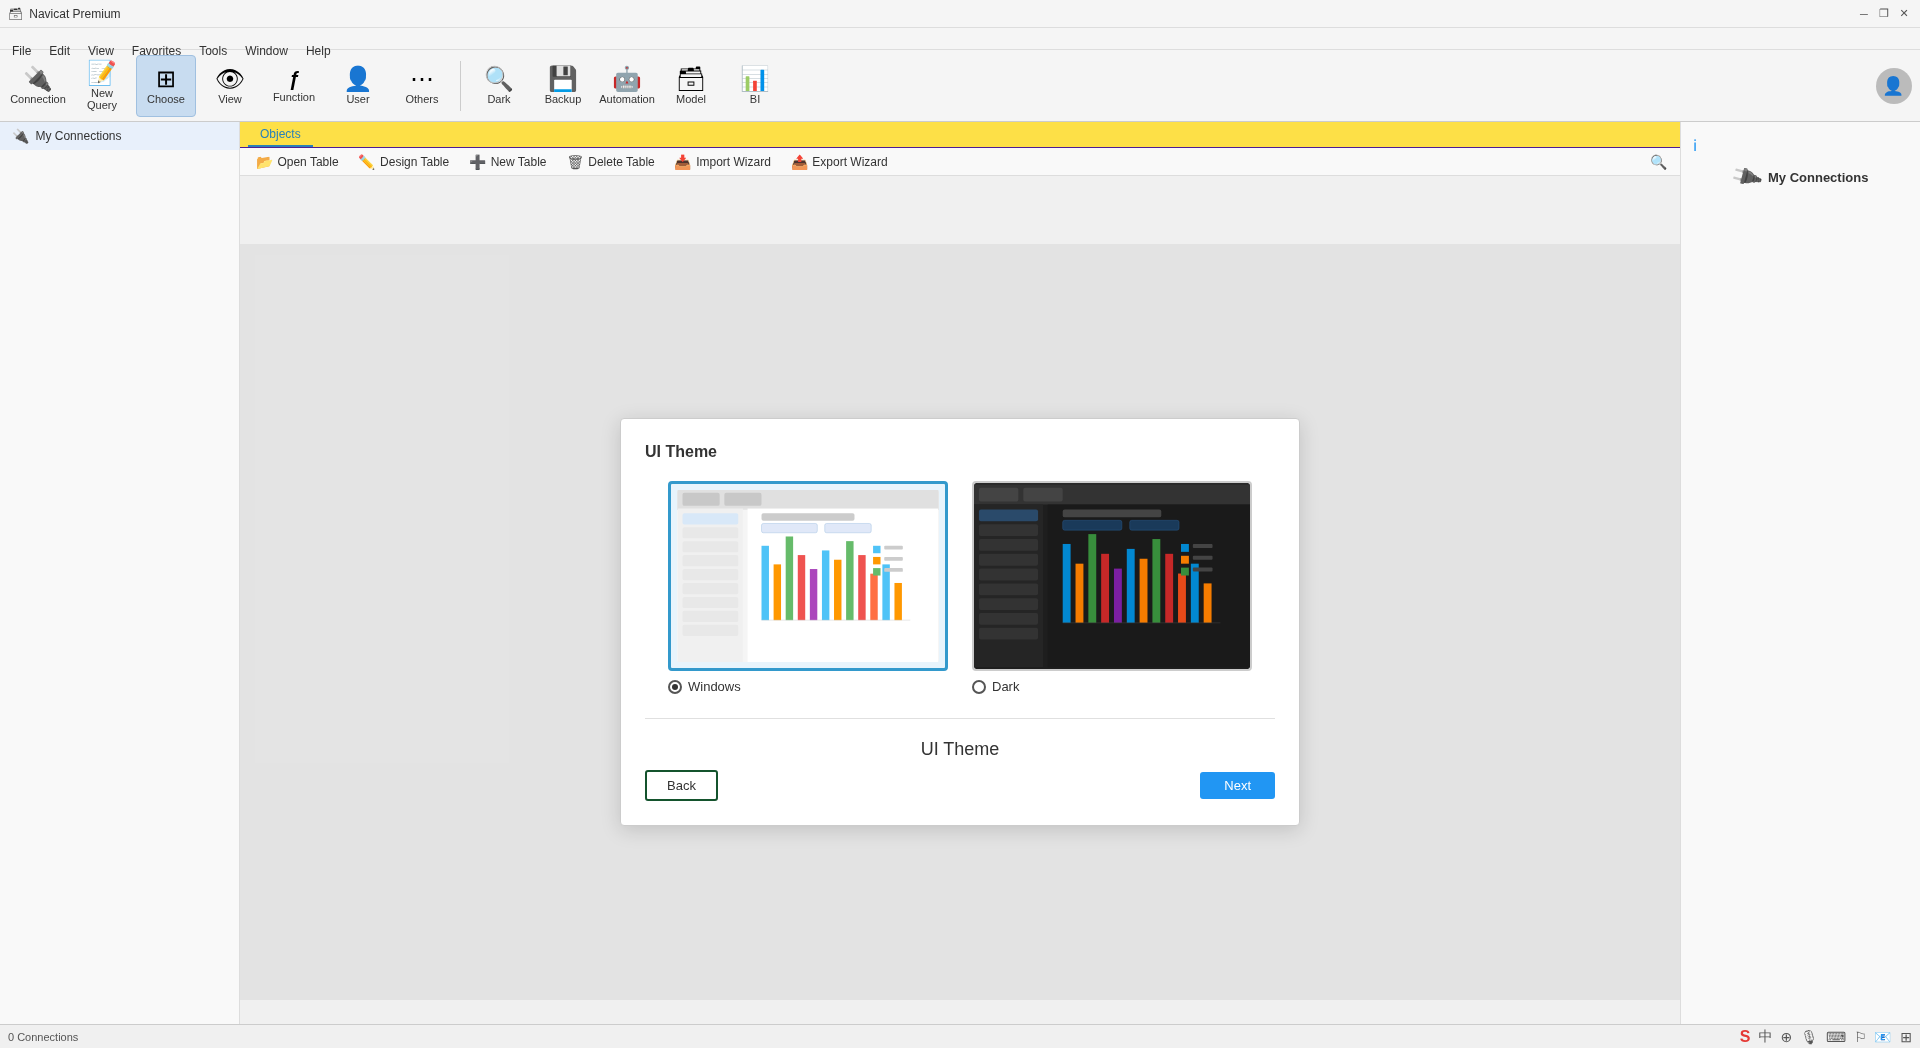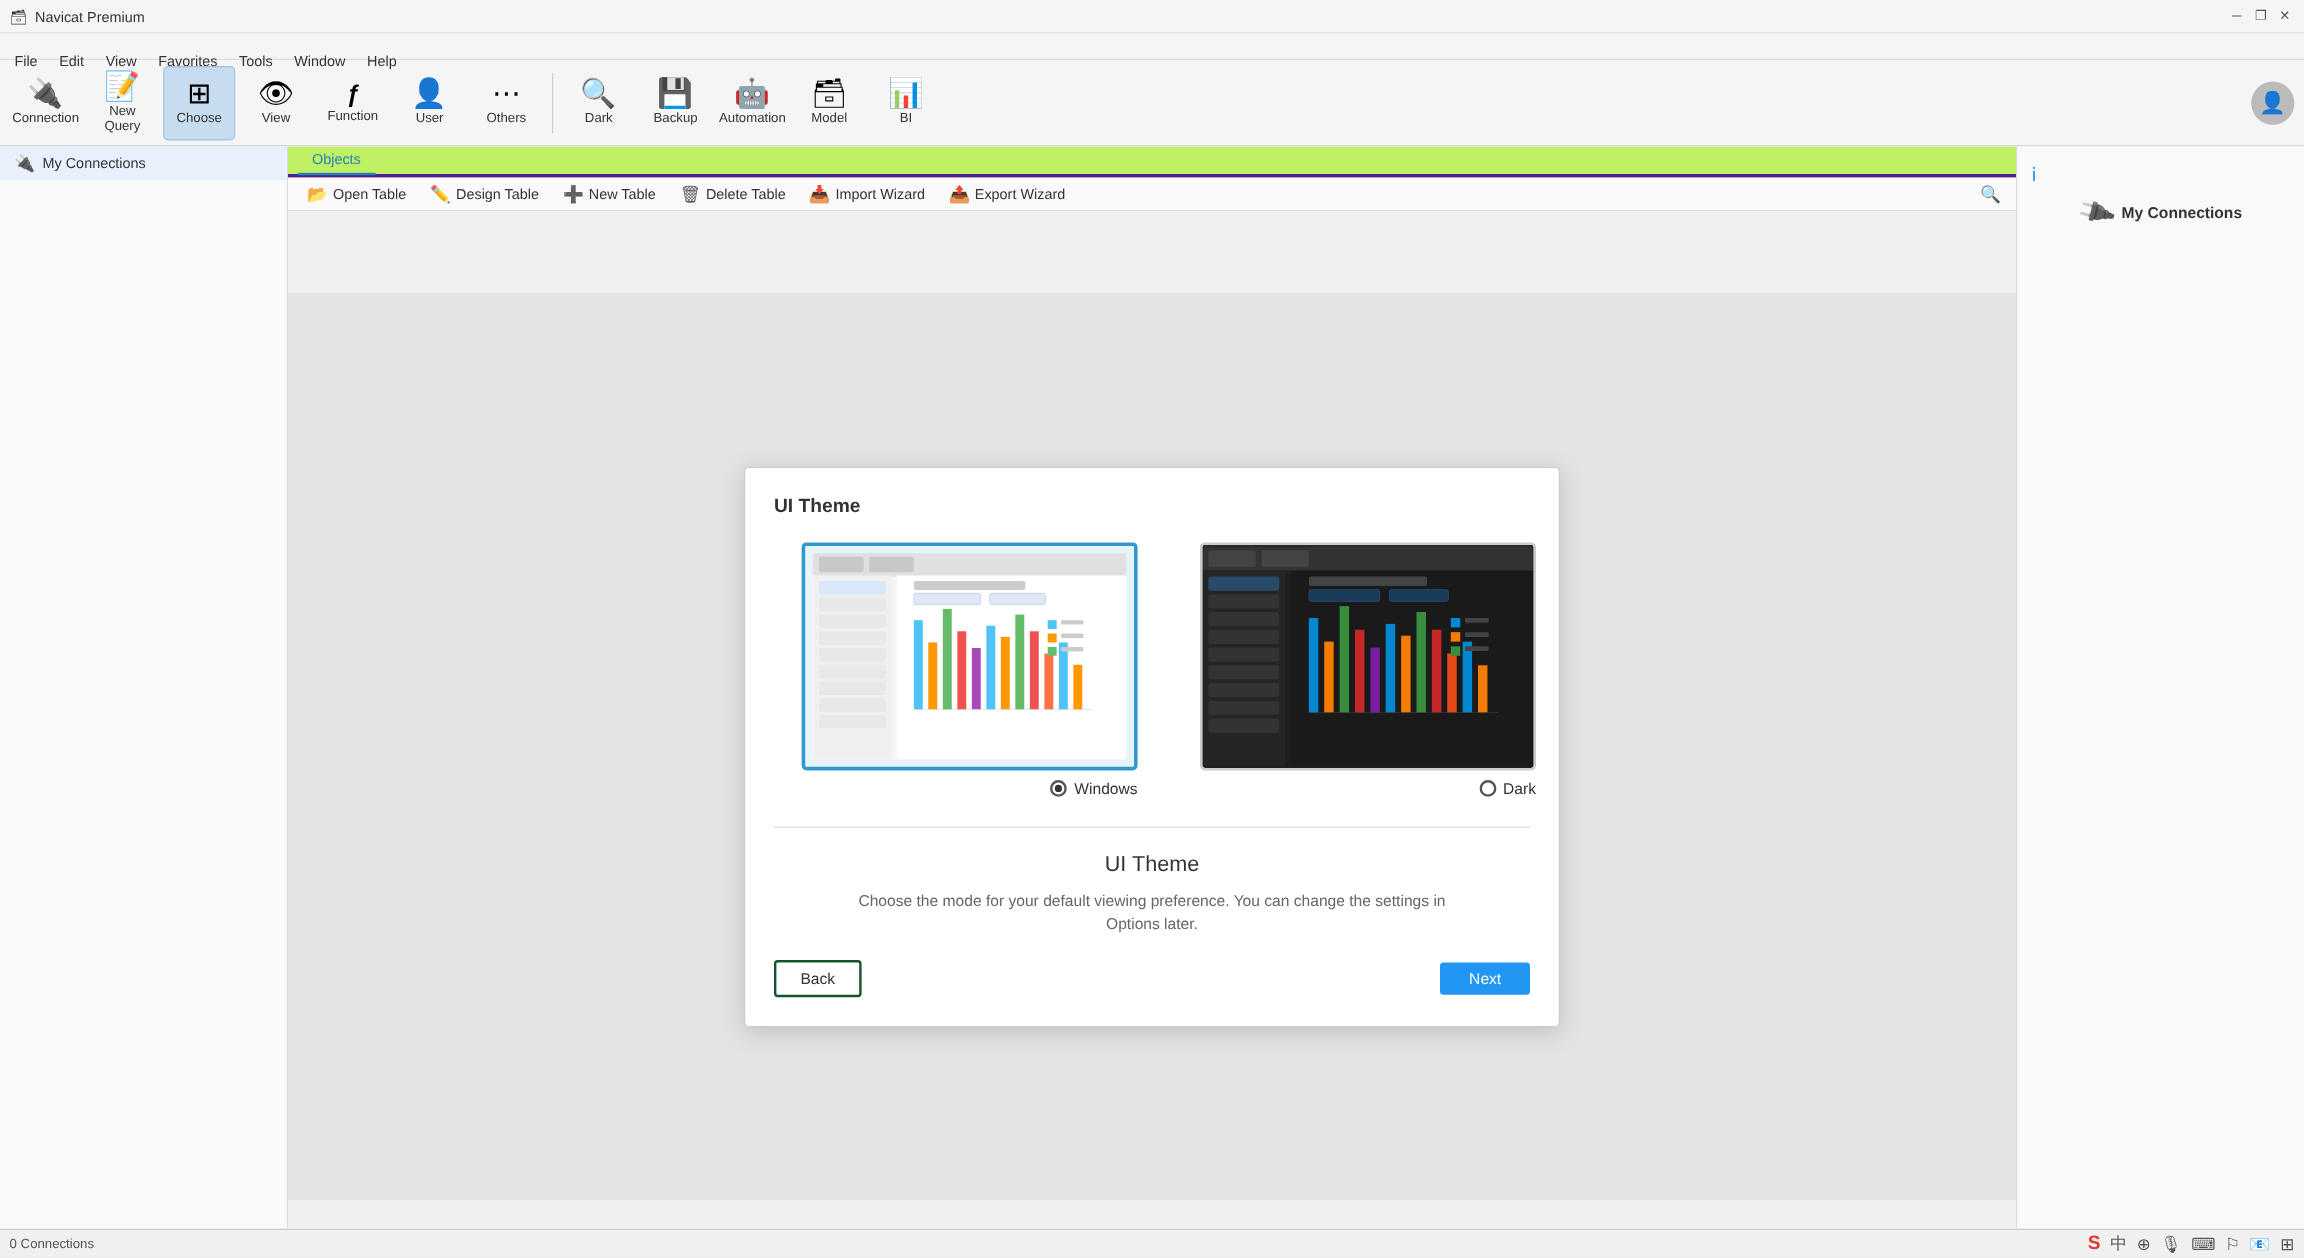--- a/index.html
+++ b/index.html
@@ -103,22 +103,22 @@
       align-items: center;
       gap: 6px;
       font-size: 12px;
       color: #333;
       background: #e8f0fb;
     }
     .sidebar-item-icon { font-size: 14px; }
 
     
     .objects-tabbar {
-      background: #bef264;
-      border-bottom: 3px solid #4c1d95;
+      background: #fde047;
+      border-bottom: 1px solid #4c1d95;
       display: flex;
       align-items: center;
       padding: 0 8px;
       height: 26px;
     }
     .objects-tab {
       padding: 4px 12px;
       font-size: 12px;
       cursor: pointer;
       border-bottom: 2px solid transparent;
@@ -230,24 +230,23 @@
     
     .theme-options {
       display: flex;
       gap: 24px;
       justify-content: center;
       margin-bottom: 24px;
     }
     .theme-option {
       display: flex;
       flex-direction: column;
-      align-items: flex-end;
+      align-items: flex-start;
       gap: 8px;
       cursor: pointer;
-      margin-left: 28px;
     }
     .theme-preview {
       width: 280px;
       height: 190px;
       border-radius: 4px;
       overflow: hidden;
       border: 2px solid transparent;
     }
     .theme-preview.selected {
       border: 3px solid #3399cc;
@@ -612,21 +611,20 @@
             </div>
             <div class="radio-label">
               <div class="radio-circle"></div>
               <span>Dark</span>
             </div>
           </div>
         </div>
 
         <div class="modal-bottom">
           <div class="modal-bottom-title">UI Theme</div>
-          <div class="modal-bottom-desc">Choose the mode for your default viewing preference. You can change the settings in Options later.</div>
           <div class="modal-actions">
             <button class="btn-back">Back</button>
             <button class="btn-next">Next</button>
           </div>
         </div>
       </div>
     </div>
   </div>
 
   <div class="right-panel">

